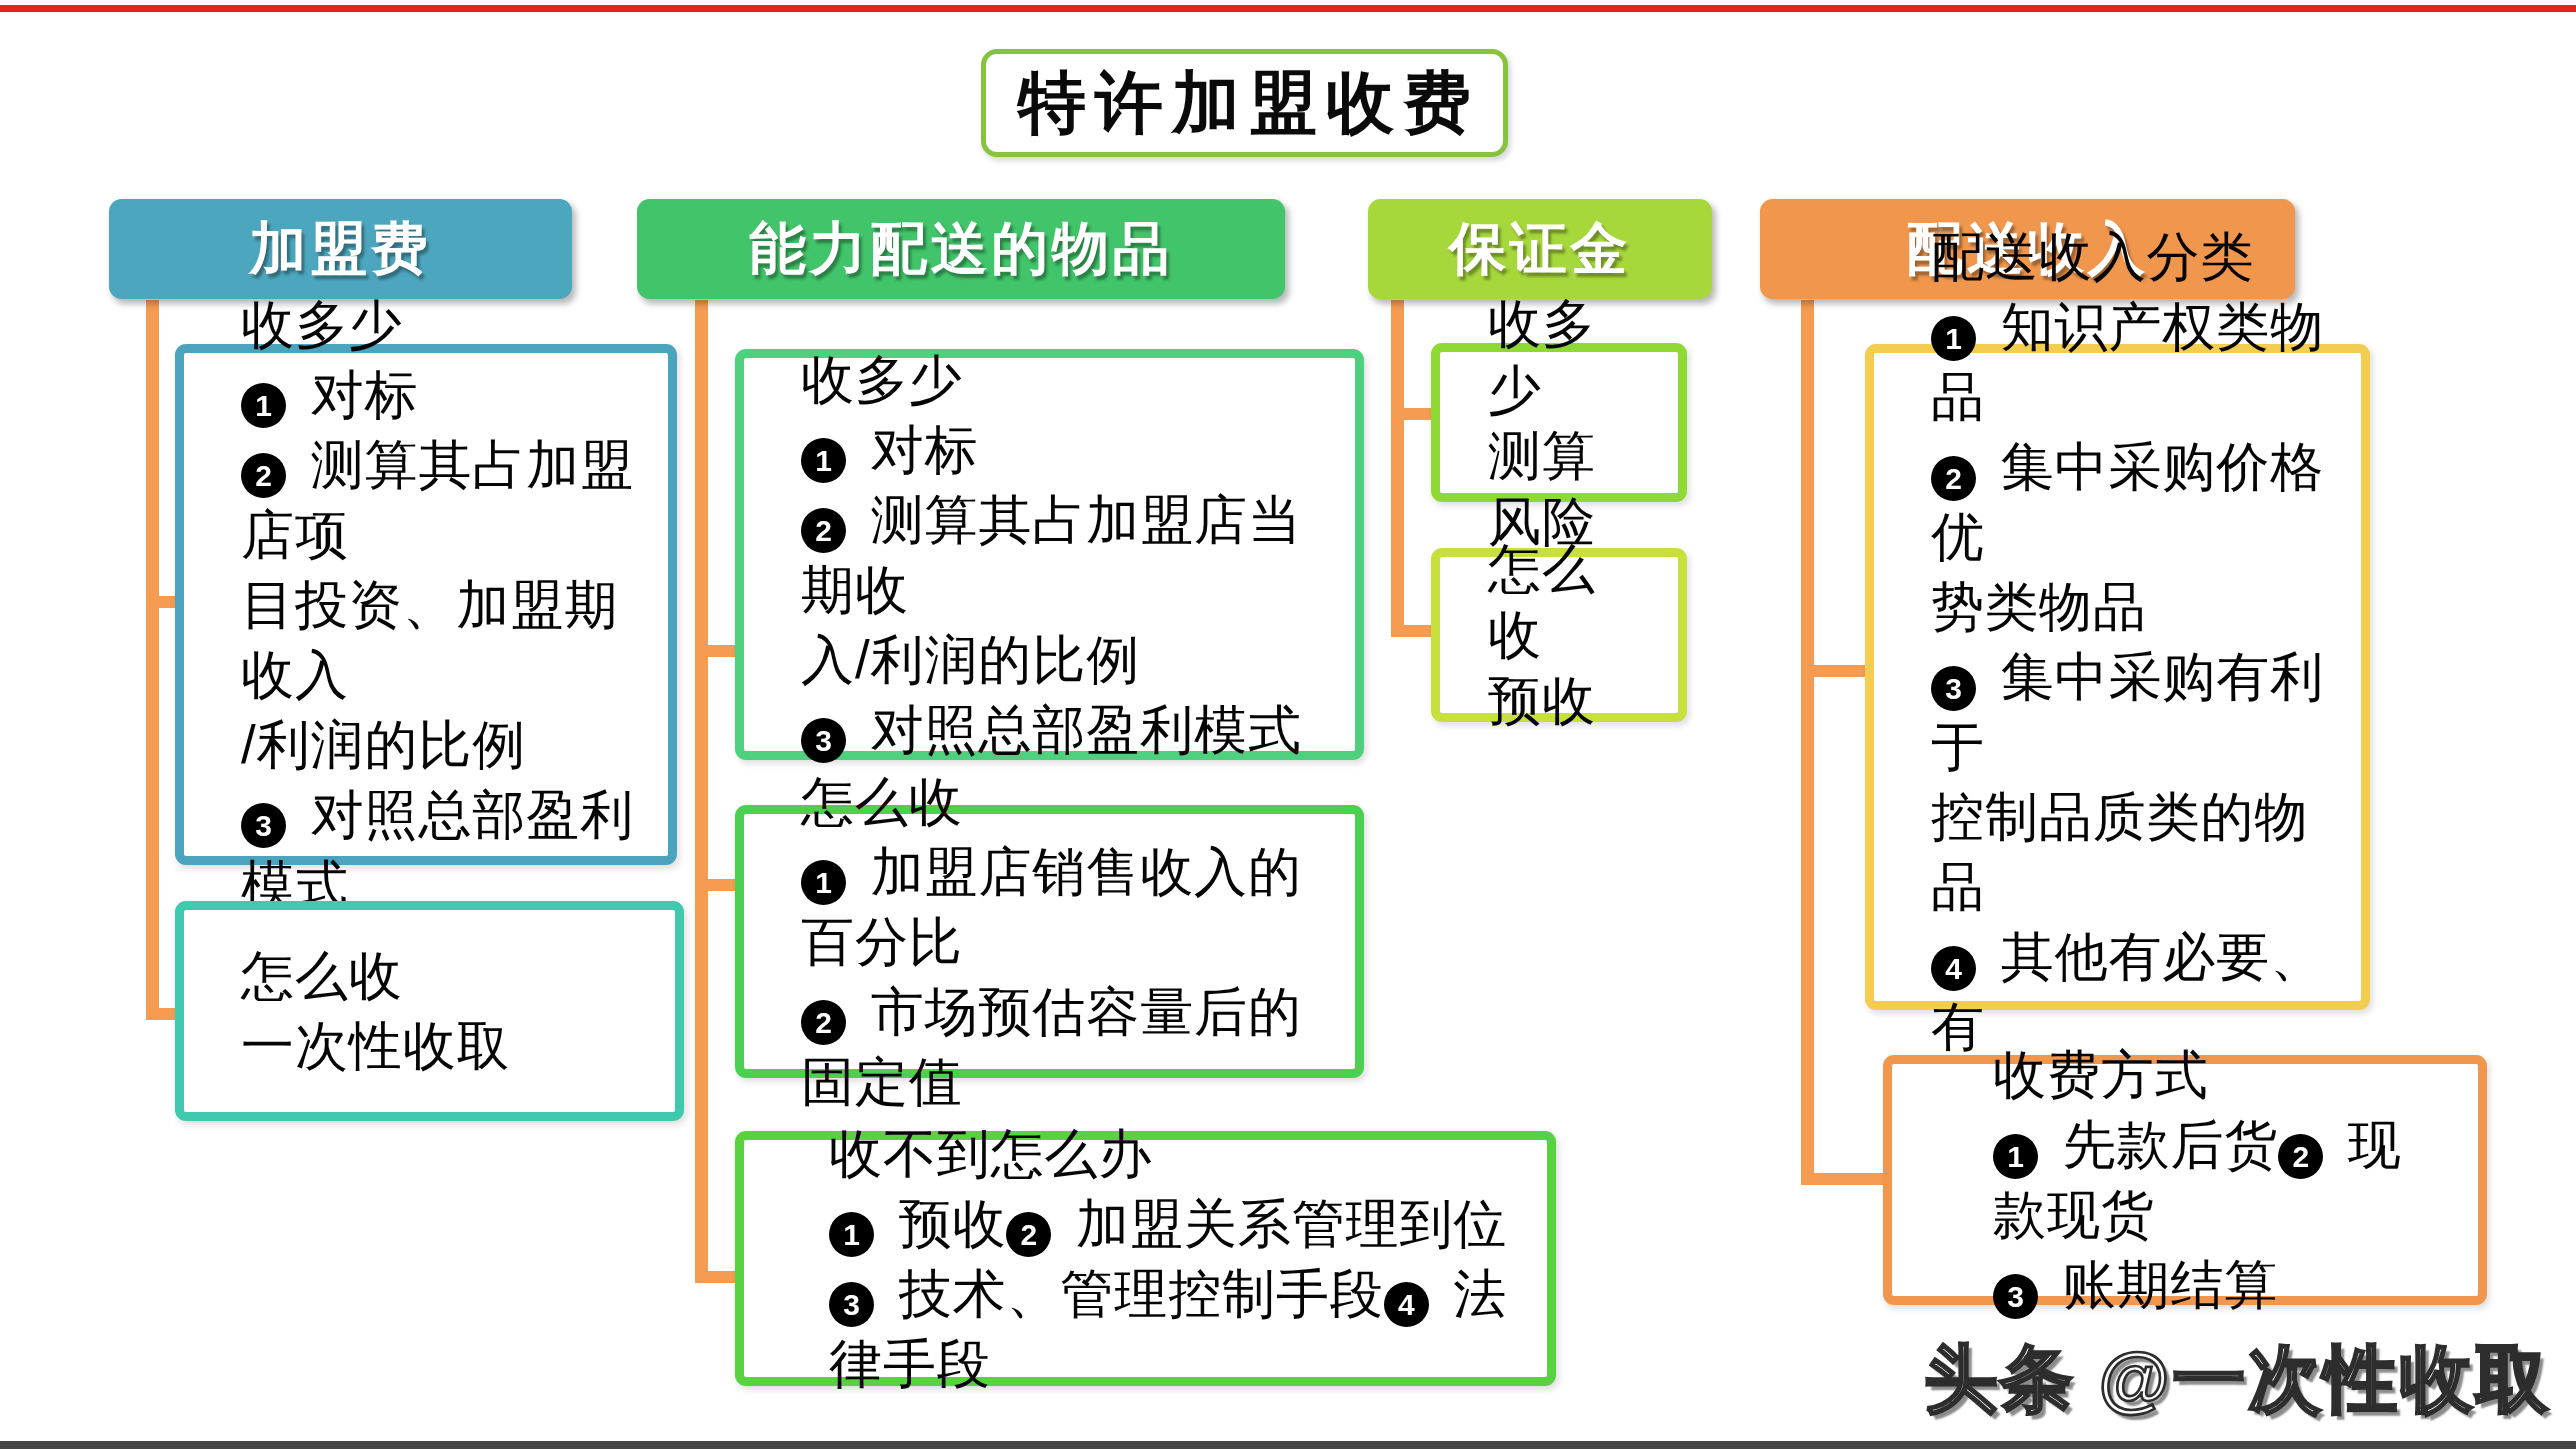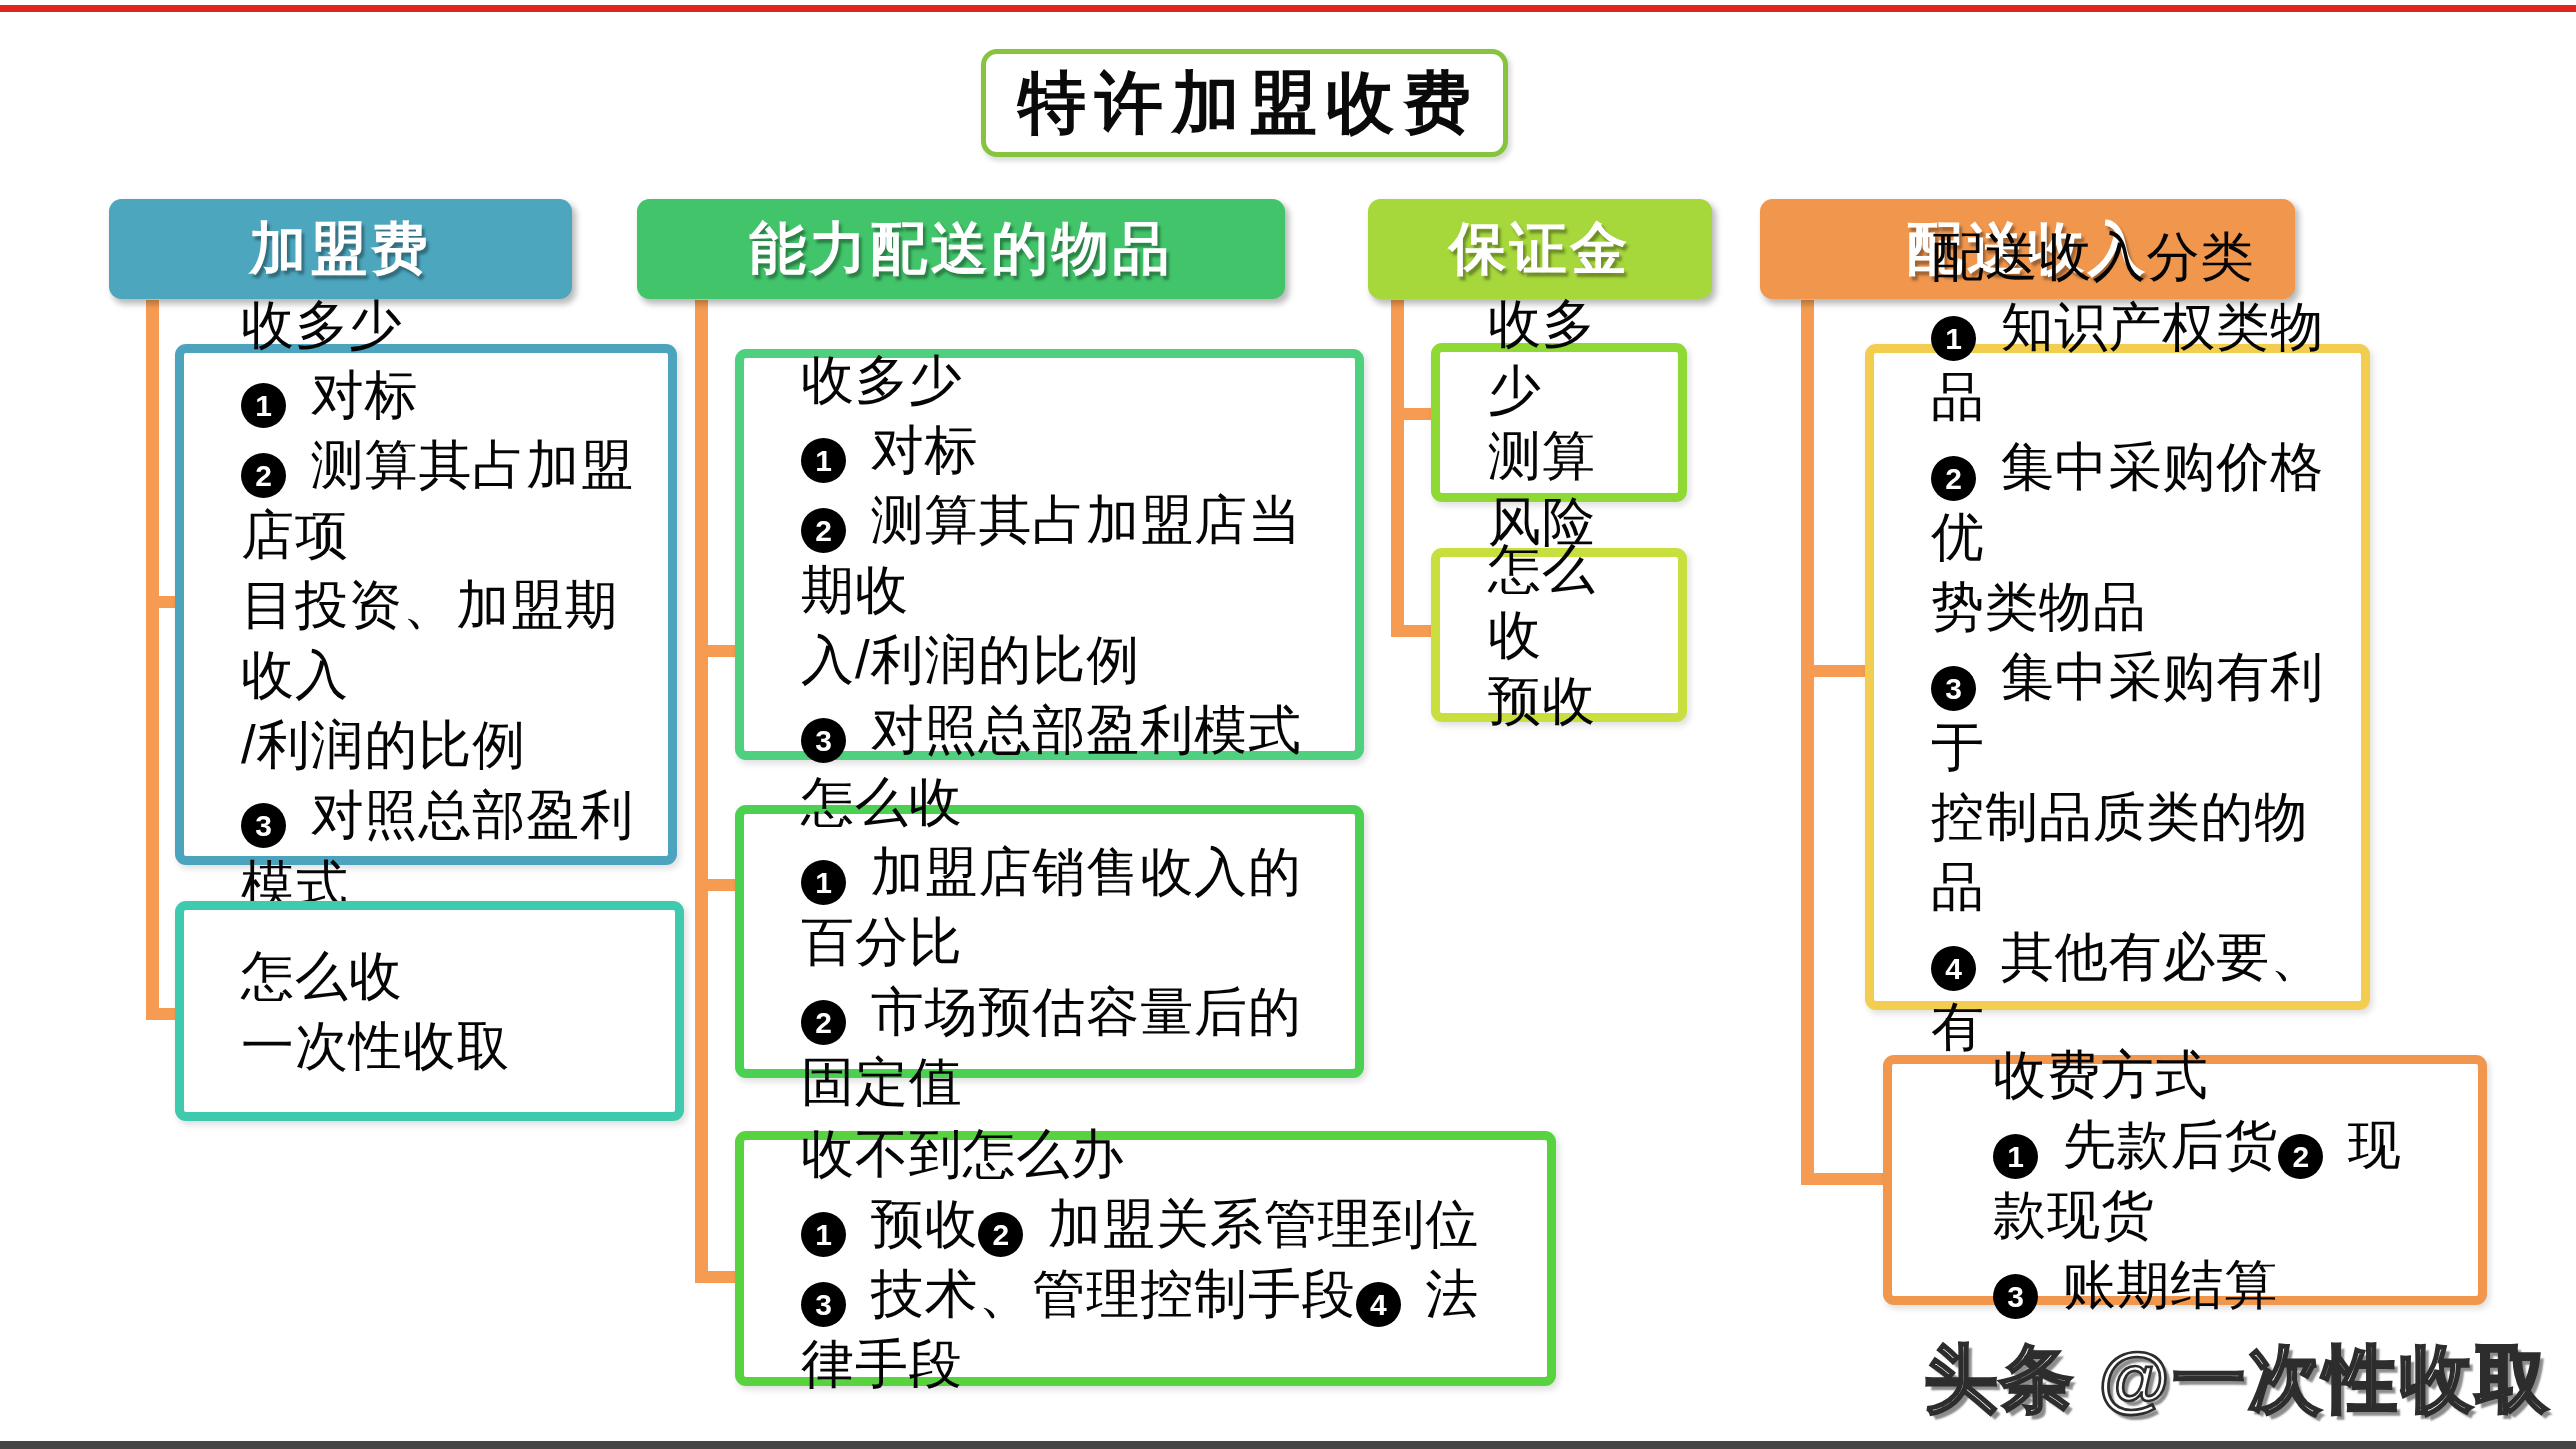--- a/index.html
+++ b/index.html
@@ -49,21 +49,21 @@
   }
   .cbox-text{
     padding:0 30px 0 57px;
     font-size:53px;line-height:70px;font-weight:400;color:#050505;
     letter-spacing:0.9px;
   }
   .b11{left:175px;top:344px;width:502px;height:521px;}
   .b12{left:175px;top:901px;width:509px;height:220px;}
   .b21{left:735px;top:349px;width:629px;height:411px;}
   .b22{left:735px;top:805px;width:629px;height:273px;}
-  .b23{left:735px;top:1131px;width:821px;height:255px;}
+  .b23{left:735px;top:1131px;width:821px;height:255px;padding-left:28px;}
   .b31{left:1431px;top:343px;width:256px;height:159px;}
   .b32{left:1431px;top:548px;width:256px;height:174px;}
   .b41{left:1865px;top:344px;width:505px;height:666px;}
   .b42{left:1883px;top:1055px;width:604px;height:250px;}
   .b31 .cbox-text,.b32 .cbox-text{line-height:66px;padding-left:48px;}
 
   
   .num{
     display:inline-block;width:45px;height:45px;border-radius:50%;
     background:#000;color:#fff;text-align:center;line-height:45px;

